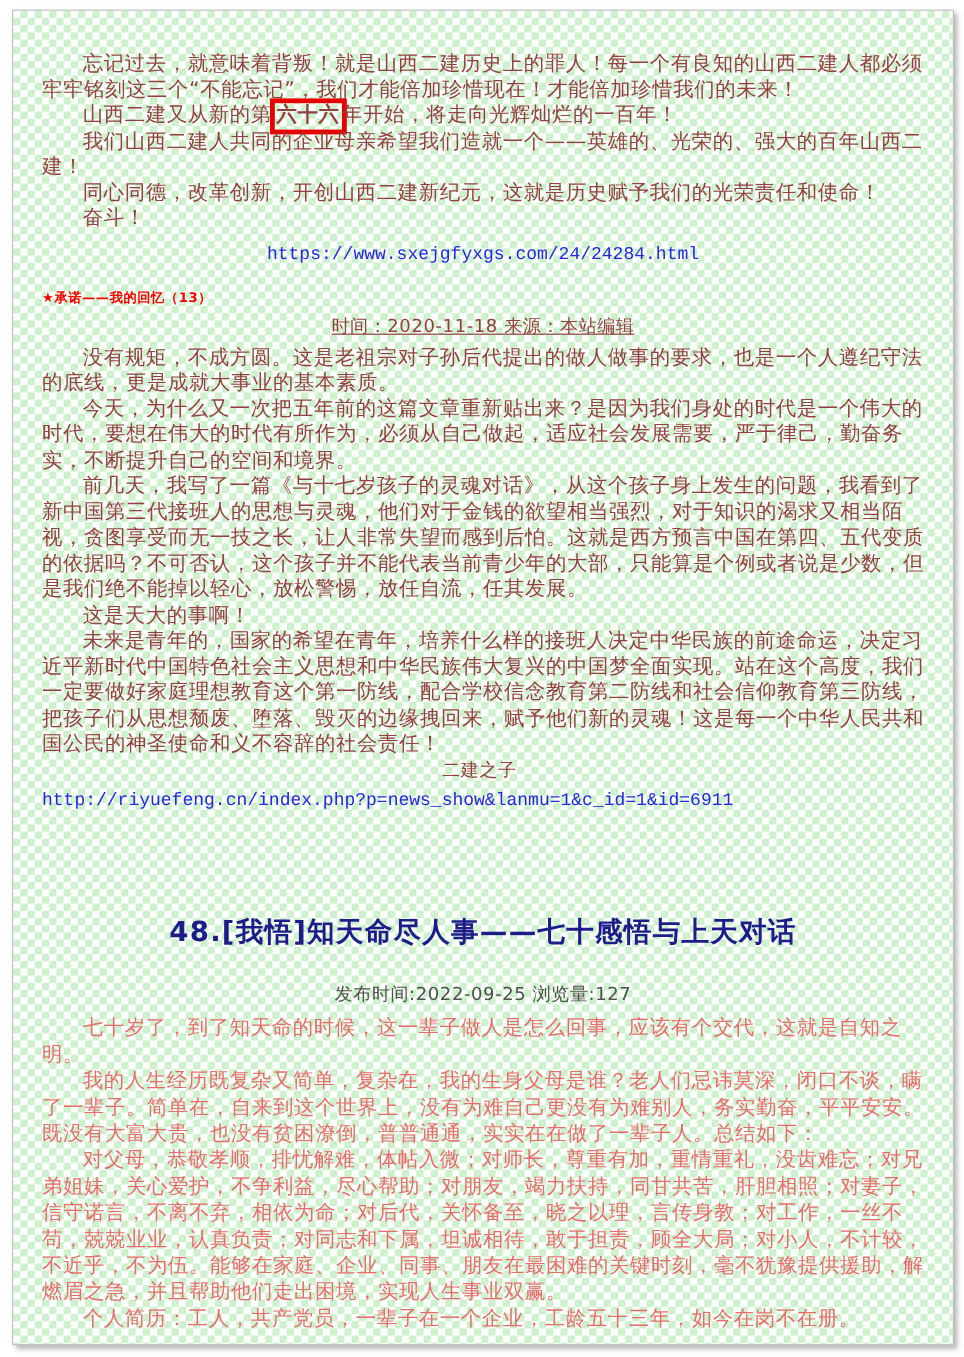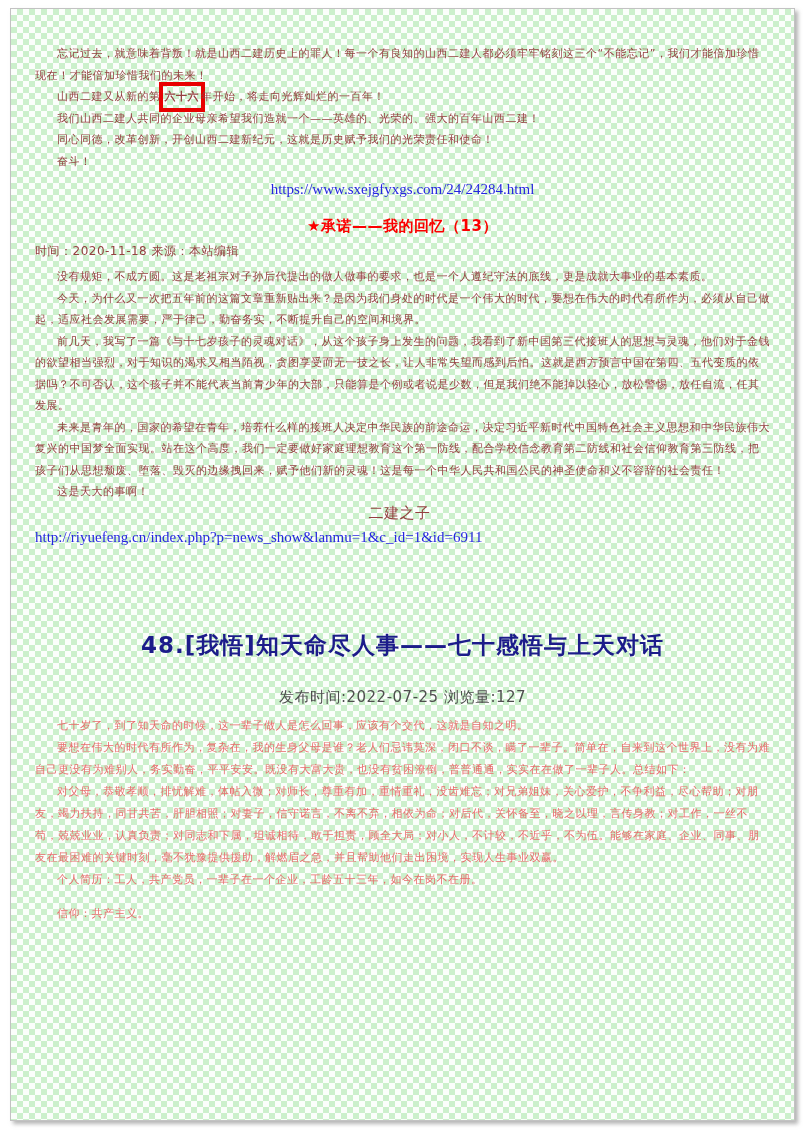--- a/index.html
+++ b/index.html
@@ -14,39 +14,40 @@
     background-color:var(--checker_white,#fbfefb);
     background-image:
       linear-gradient(45deg,var(--checker_green,#ccf0cc) 25%,transparent 25%,transparent 75%,var(--checker_green,#ccf0cc) 75%,var(--checker_green,#ccf0cc)),
       linear-gradient(45deg,var(--checker_green,#ccf0cc) 25%,transparent 25%,transparent 75%,var(--checker_green,#ccf0cc) 75%,var(--checker_green,#ccf0cc));
     background-position:0 0,6px 6px;
     background-size:12px 12px;
     overflow:hidden;
   }
   .content{padding:34px 24px 0 24px;}
   .p{
-    margin:0;font-size:11px;line-height:21.5px;letter-spacing:.5px;
+    margin:0;font-size:17px;line-height:21.5px;letter-spacing:.5px;
     color:var(--body_red,#944040);text-indent:2em;
   }
   .p.light{color:var(--light_red,#e86c6c);line-height:22px;}
   .p.creed{margin-top:12px;}
   .center{text-align:center;text-indent:0;}
   .right{text-align:center;text-indent:0;padding-right:6px;}
   .link-line{margin:6px 0 0 0;font-size:15px;line-height:22px;}
   .link{
     color:var(--link_blue,#2626e0);text-decoration:none;cursor:pointer;
-    font-family:Liberation Serif, serif;letter-spacing:0;
+    font-family:Liberation Mono, monospace;letter-spacing:0;
   }
   .article-title{
-    margin:17px 0 0 0;text-align:center;font-size:15px;font-weight:bold;
+    margin:17px 0 0 0;font-size:11px;font-weight:bold;
     color:var(--title_red,#fb0000);letter-spacing:.5px;
   }
   .meta{
-    margin:7px 0 6px 0;text-align:left;font-size:12px;letter-spacing:.5px;
+    margin:7px 0 6px 0;text-align:center;font-size:15px;letter-spacing:.5px;
     color:var(--body_red,#944040);
+    text-decoration:underline;
   }
   .big-title{
     margin:0;padding-top:30px;text-align:center;font-size:23px;font-weight:bold;
     color:var(--title_navy,#1c1c8a);letter-spacing:1px;
   }
   .meta2{
     margin:27px 0 8px 0;text-align:center;font-size:15px;
     color:var(--meta_gray,#4f4f4f);letter-spacing:.5px;
   }
   .spacer-lg{height:52px;}
@@ -71,33 +72,33 @@
       <p class="p">奋斗！</p>
       <p class="link-line center"><a class="link">https://www.sxejgfyxgs.com/24/24284.html</a></p>
     </section>
 
     <section>
       <h2 class="article-title">★承诺——我的回忆（13）</h2>
       <p class="meta">时间：2020-11-18 来源：本站编辑</p>
       <p class="p">没有规矩，不成方圆。这是老祖宗对子孙后代提出的做人做事的要求，也是一个人遵纪守法的底线，更是成就大事业的基本素质。</p>
       <p class="p">今天，为什么又一次把五年前的这篇文章重新贴出来？是因为我们身处的时代是一个伟大的时代，要想在伟大的时代有所作为，必须从自己做起，适应社会发展需要，严于律己，勤奋务实，不断提升自己的空间和境界。</p>
       <p class="p">前几天，我写了一篇《与十七岁孩子的灵魂对话》，从这个孩子身上发生的问题，我看到了新中国第三代接班人的思想与灵魂，他们对于金钱的欲望相当强烈，对于知识的渴求又相当陌视，贪图享受而无一技之长，让人非常失望而感到后怕。这就是西方预言中国在第四、五代变质的依据吗？不可否认，这个孩子并不能代表当前青少年的大部，只能算是个例或者说是少数，但是我们绝不能掉以轻心，放松警惕，放任自流，任其发展。</p>
+      <p class="p">这是天大的事啊！</p>
       <p class="p">未来是青年的，国家的希望在青年，培养什么样的接班人决定中华民族的前途命运，决定习近平新时代中国特色社会主义思想和中华民族伟大复兴的中国梦全面实现。站在这个高度，我们一定要做好家庭理想教育这个第一防线，配合学校信念教育第二防线和社会信仰教育第三防线，把孩子们从思想颓废、堕落、毁灭的边缘拽回来，赋予他们新的灵魂！这是每一个中华人民共和国公民的神圣使命和义不容辞的社会责任！</p>
-      <p class="p">这是天大的事啊！</p>
       <p class="sig right">二建之子</p>
       <p class="link-line" style="margin-top:2px;"><a class="link">http://riyuefeng.cn/index.php?p=news_show&amp;lanmu=1&amp;c_id=1&amp;id=6911</a></p>
     </section>
 
     <div class="spacer-lg"></div>
 
     <section>
       <h1 class="big-title">48.[我悟]知天命尽人事——七十感悟与上天对话</h1>
-      <p class="meta2">发布时间:2022-07-25 浏览量:127</p>
+      <p class="meta2">发布时间:2022-09-25 浏览量:127</p>
       <p class="p light">七十岁了，到了知天命的时候，这一辈子做人是怎么回事，应该有个交代，这就是自知之明。</p>
-      <p class="p light">要想在伟大的时代有所作为，复杂在，我的生身父母是谁？老人们忌讳莫深，闭口不谈，瞒了一辈子。简单在，自来到这个世界上，没有为难自己更没有为难别人，务实勤奋，平平安安。既没有大富大贵，也没有贫困潦倒，普普通通，实实在在做了一辈子人。总结如下：</p>
+      <p class="p light">我的人生经历既复杂又简单，复杂在，我的生身父母是谁？老人们忌讳莫深，闭口不谈，瞒了一辈子。简单在，自来到这个世界上，没有为难自己更没有为难别人，务实勤奋，平平安安。既没有大富大贵，也没有贫困潦倒，普普通通，实实在在做了一辈子人。总结如下：</p>
       <p class="p light">对父母，恭敬孝顺，排忧解难，体帖入微；对师长，尊重有加，重情重礼，没齿难忘；对兄弟姐妹，关心爱护，不争利益，尽心帮助；对朋友，竭力扶持，同甘共苦，肝胆相照；对妻子，信守诺言，不离不弃，相依为命；对后代，关怀备至，晓之以理，言传身教；对工作，一丝不苟，兢兢业业，认真负责；对同志和下属，坦诚相待，敢于担责，顾全大局；对小人，不计较，不近乎，不为伍。能够在家庭、企业、同事、朋友在最困难的关键时刻，毫不犹豫提供援助，解燃眉之急，并且帮助他们走出困境，实现人生事业双赢。</p>
       <p class="p light">个人简历：工人，共产党员，一辈子在一个企业，工龄五十三年，如今在岗不在册。</p>
       <p class="p light creed">信仰：共产主义。</p>
 
     </section>
 
   </div>
 </div>
 
 </body></html>

